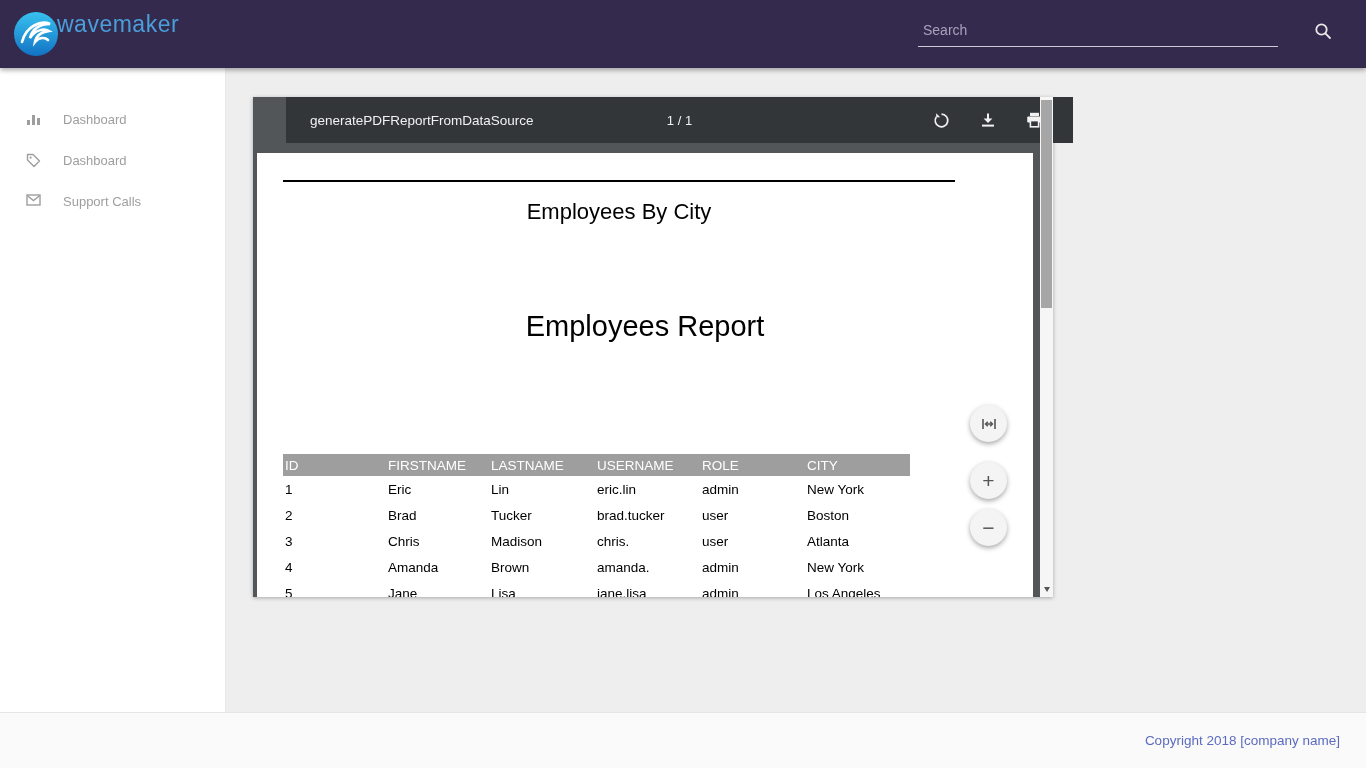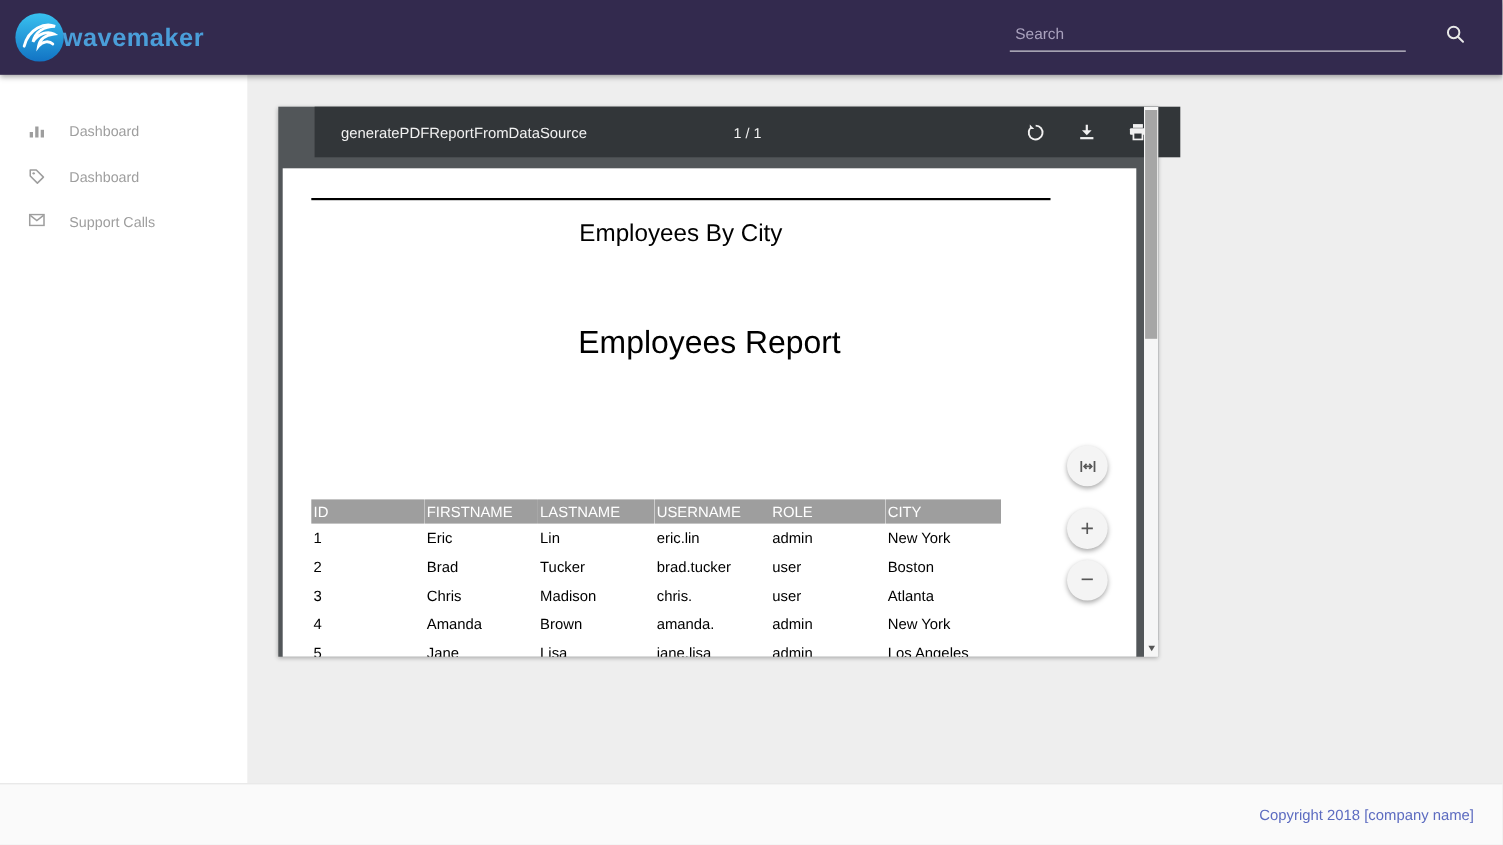--- a/index.html
+++ b/index.html
@@ -5,21 +5,21 @@
   * { margin:0; padding:0; box-sizing:border-box; }
   html,body { width:1366px; height:768px; overflow:hidden; }
   body { font-family:"Liberation Sans", sans-serif; background:#eeeeee; position:relative; }
 
   
   .app-header {
     position:absolute; top:0; left:0; width:1366px; height:68px;
     background:#332a4e; z-index:20; display:flex; align-items:center;
     box-shadow:0 2px 5px rgba(0,0,0,0.35);
   }
-  .logo { display:flex; align-items:center; margin-left:13px; cursor:pointer;font-weight:bold; }
+  .logo { display:flex; align-items:flex-start; margin-left:13px; cursor:pointer; }
   .brand-text { font-size:23px; color:#4a9ed9; margin-left:-2px; letter-spacing:.5px; }
   .search-wrap { position:absolute; right:88px; top:18px; width:360px; }
   .search-wrap input {
     width:100%; background:transparent; border:none; outline:none;
     border-bottom:1px solid rgba(255,255,255,0.75);
     color:#d6d0e4; font-size:14px; padding:4px 4px 8px 5px;
     font-family:"Liberation Sans", sans-serif;
   }
   .search-wrap input::placeholder { color:#a9a1bd; }
   .hdr-search-icon { position:absolute; right:34px; top:22px; cursor:pointer; line-height:0; }
@@ -48,21 +48,21 @@
   .pdf-title { font-size:13.5px; margin-left:24px; white-space:nowrap; }
   .page-indicator { position:absolute; left:50%; transform:translateX(-50%); font-size:13px; color:#f1f1f1; }
   .tb-icons { position:absolute; right:30px; display:flex; gap:30px; align-items:center; }
   .tb-btn { cursor:pointer; line-height:0; }
 
   .pdf-content { position:absolute; top:46px; left:0; width:787px; height:454px; overflow:hidden; }
   .pdf-page { position:absolute; left:4px; top:10px; width:776px; height:620px; background:#ffffff; }
 
   .doc-rule { position:absolute; left:26px; top:27px; width:672px; border-top:2px solid #000; }
   .doc-subtitle { position:absolute; left:26px; top:46px; width:672px; text-align:center; font-size:22px; color:#000; }
-  .doc-title { position:absolute; left:0; top:143px; width:776px; text-align:center; font-size:29px; color:#000; }
+  .doc-title { position:absolute; left:0; top:157px; width:776px; text-align:center; font-size:29px; color:#000; }
 
   .doc-table { position:absolute; left:26px; top:301px; width:627px; border-collapse:collapse; table-layout:fixed; font-size:13.5px; }
   .doc-table th {
     background:#9e9e9e; color:#ffffff; font-weight:normal; text-align:left;
     height:22px; padding:0 0 0 2px; overflow:hidden; white-space:nowrap;
   }
   .doc-table td { height:26px; color:#000; padding:0 0 0 2px; white-space:nowrap; overflow:hidden; }
   .c1{width:103px}.c2{width:103px}.c3{width:106px}.c4{width:105px}.c5{width:105px}.c6{width:105px}
 
   

